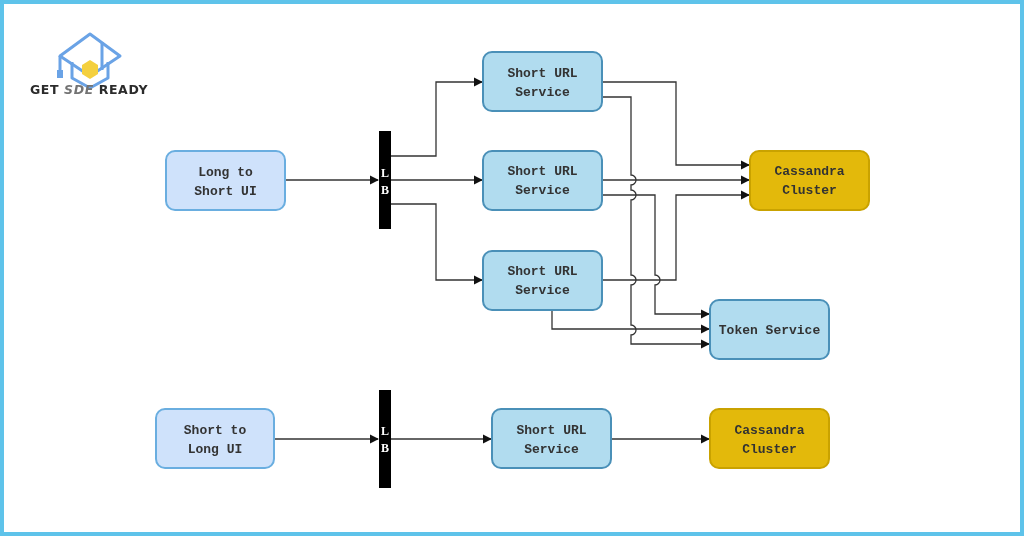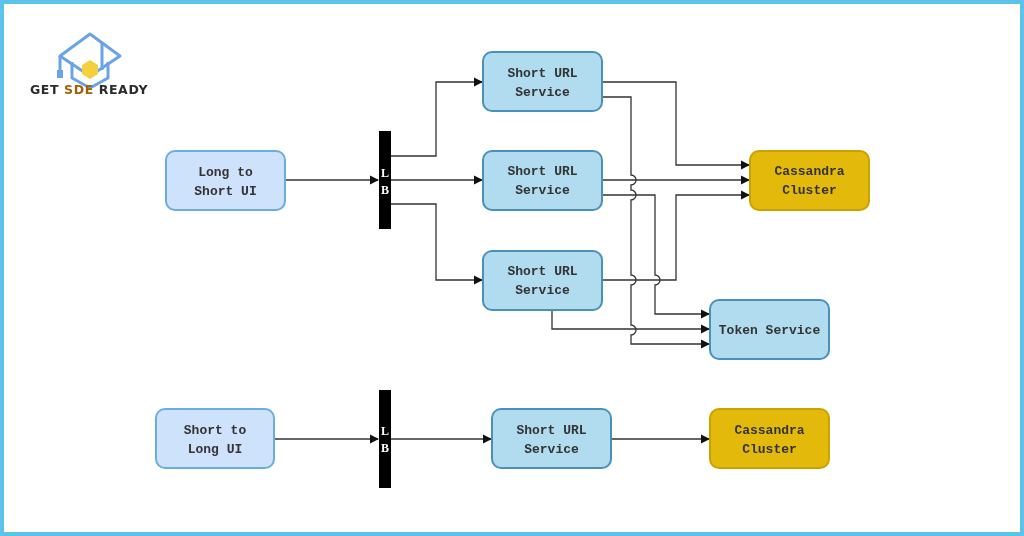--- a/index.html
+++ b/index.html
@@ -1,20 +1,20 @@
 <!DOCTYPE html>
 <html><head>
   <meta charset="utf-8">
   <style>
     html, body { margin: 0; padding: 0; }
     body { width: 1024px; height: 536px; background: #ffffff; position: relative; overflow: hidden; }
     .frame { position: absolute; left: 0; top: 0; width: 1024px; height: 536px; box-sizing: border-box; border: 4px solid #5ec3ea; }
     .logo { position: absolute; left: 28px; top: 26px; width: 130px; height: 72px; }
     .logo-text { position: absolute; left: 30px; top: 82px; font-family: "DejaVu Sans", sans-serif; font-weight: bold; font-size: 12.5px; letter-spacing: 0.6px; color: #2b2b2b; white-space: nowrap; }
-    .logo-text .accent { color: #a16207; }
+    .logo-text .accent { color: #737373; font-style: italic; }
     svg.diagram { position: absolute; left: 0; top: 0; }
     .node-text { font-family: "Liberation Mono", "DejaVu Sans Mono", monospace; font-weight: bold; font-size: 13px; fill: #333333; }
     .lb-text { font-family: "Liberation Serif", serif; font-weight: bold; font-size: 12px; fill: #ffffff; }
   </style>
 </head>
 <body>
 
 <div class="frame"></div>
 
 <svg class="logo" viewBox="0 0 130 72" width="130" height="72">

